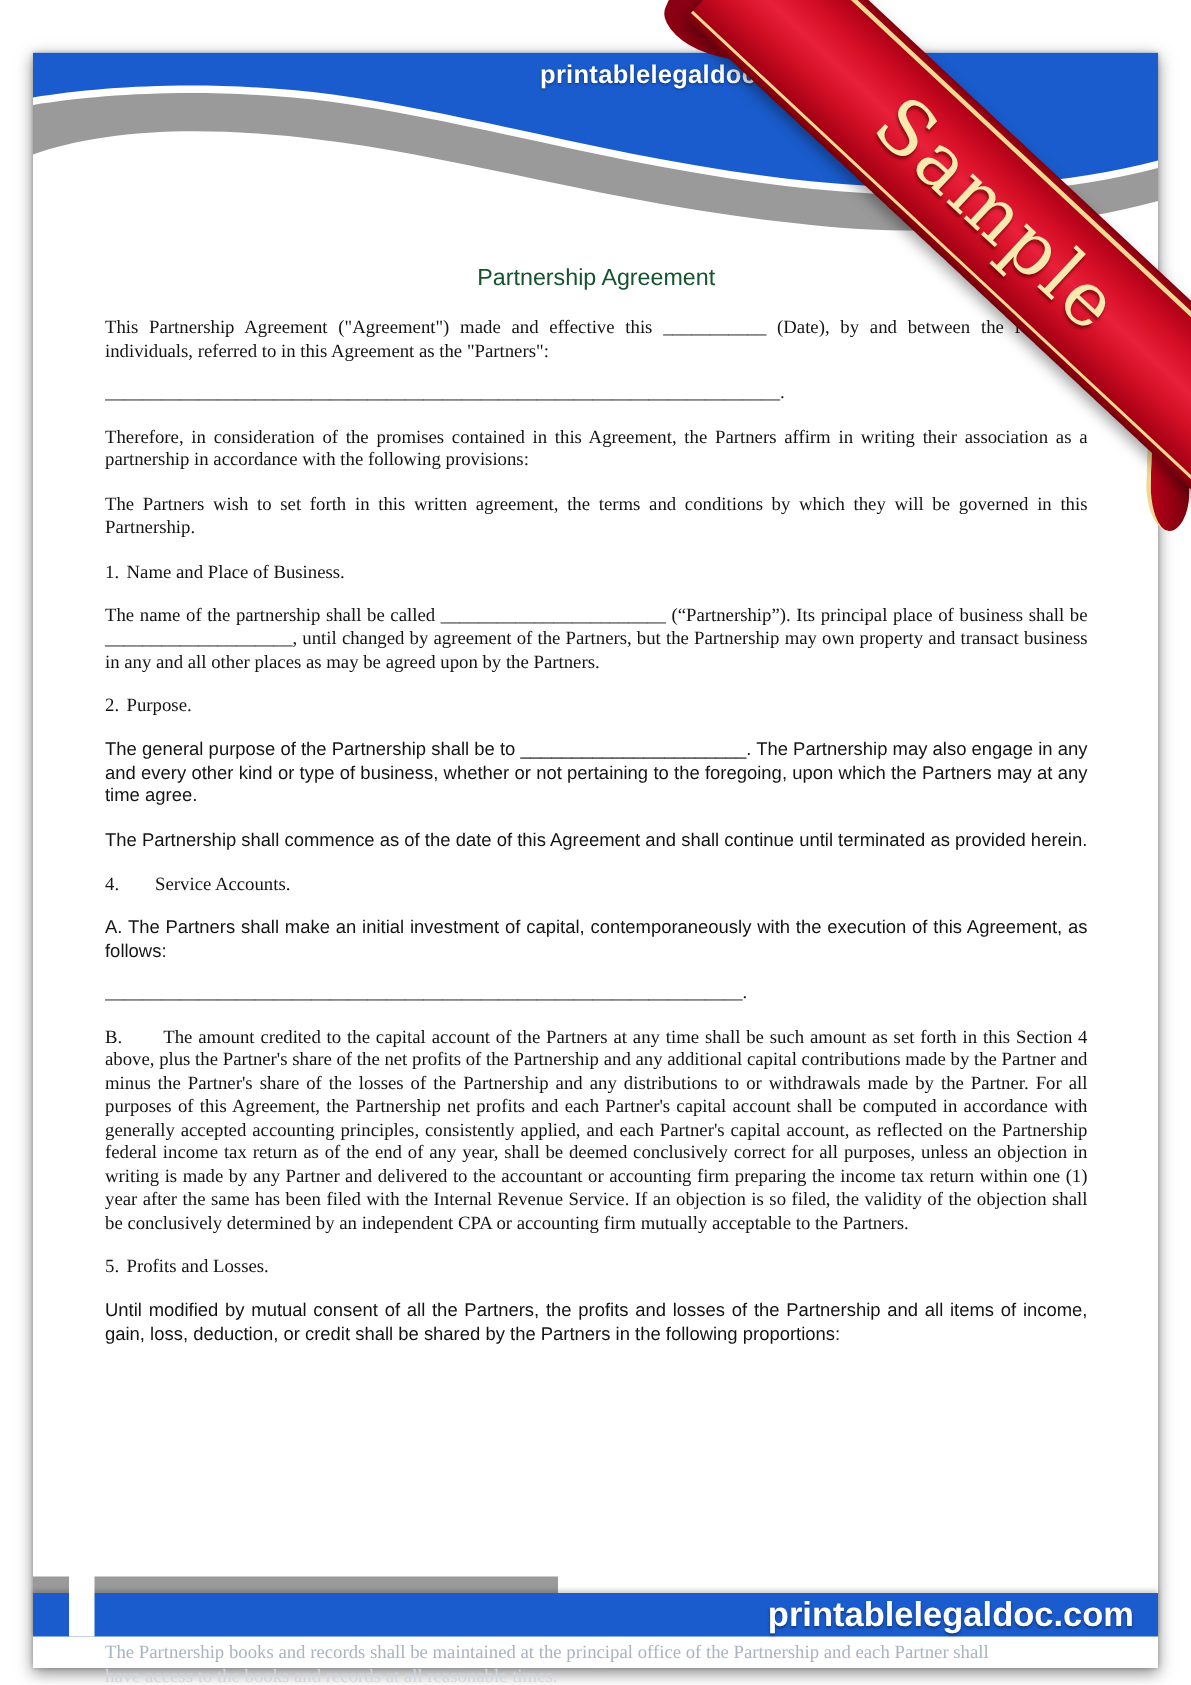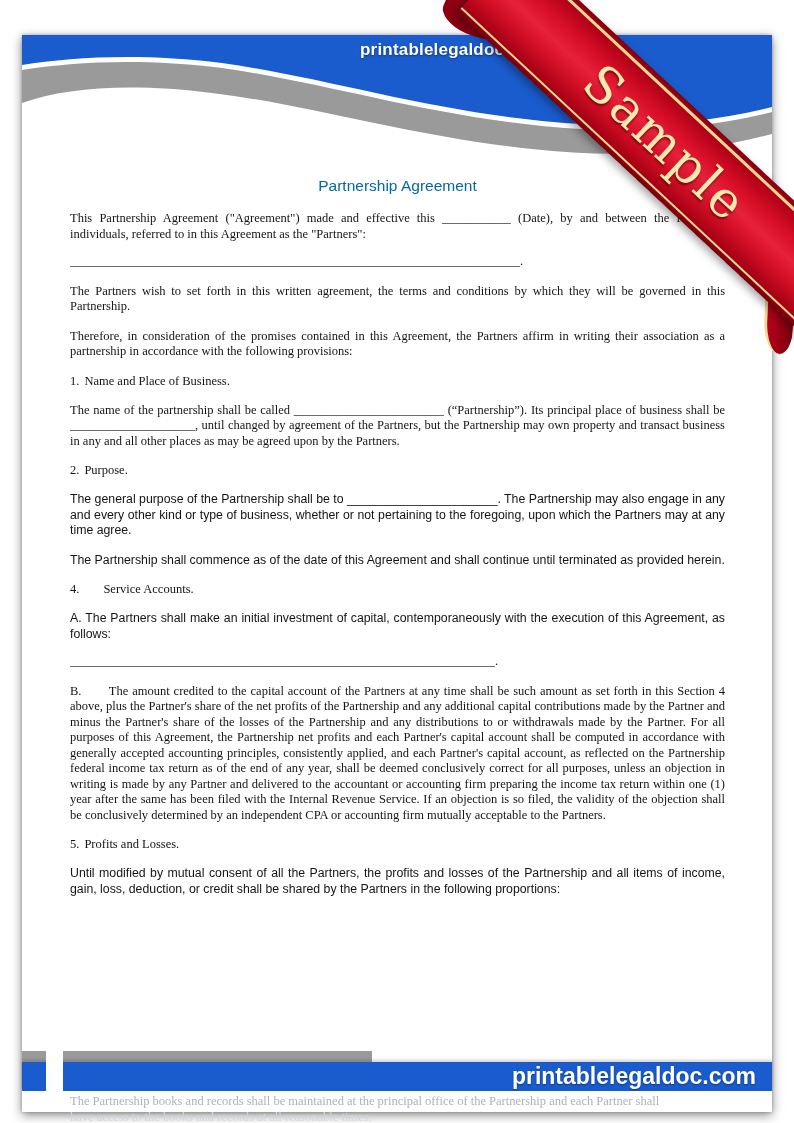--- a/index.html
+++ b/index.html
@@ -15,21 +15,21 @@
         box-shadow:0 3px 10px rgba(40,40,40,.55), 0 0 3px rgba(0,0,0,.25);}
   
   .header{position:relative;width:750px;height:132px;}
   .header svg{display:block;width:750px;height:150px;}
   .brand-top{position:absolute;top:5px;left:338px;color:#fff;
              font-family:"Liberation Sans",sans-serif;font-weight:bold;font-size:17px;
              text-shadow:0 1px 2px rgba(0,0,0,.45);letter-spacing:.2px;}
   
   .content{padding:0 47px 0 48px;color:var(--ink);}
   .title{font-family:"Liberation Sans",sans-serif;font-weight:normal;font-size:15.5px;
-         color:#0369a1;text-align:center;margin:10px 0 16px 0;}
+         color:#14532d;text-align:center;margin:10px 0 16px 0;}
   p{font-size:12.5px;line-height:15.5px;text-align:justify;margin:0 0 14px 0;}
   .serif{font-family:"Liberation Serif",serif;}
   .sans{font-family:"Liberation Sans",sans-serif;font-size:12.3px;margin-top:13px;}
   .blank{white-space:nowrap;overflow:hidden;text-align:left;margin-top:-2px;}
   .sec-h{font-family:"Liberation Serif",serif;font-size:12.5px;font-weight:normal;
          margin:0 0 14px 0;color:var(--ink);}
   .sec-h .num{margin-right:5px;}
   .sec-h.gap-wide .num{margin-right:24px;}
   .sec-h .name{}
   
@@ -80,22 +80,22 @@
       <path fill="var(--wave-gray,#9a9a9a)" d="M0 35 C50 27 120 23 200 33 C300 47 400 79 520 91 C600 99 680 95 750 77 L750 99 C680 118 595 124 510 114 C390 102 290 70 190 58 C110 48 45 52 0 68 Z"></path>
     </svg>
     <div class="brand-top">printablelegaldoc.com</div>
   </div>
 
   <div class="content">
     <h1 class="title">Partnership Agreement</h1>
 
     <p class="serif">This Partnership Agreement ("Agreement") made and effective this ___________ (Date), by and between the following individuals, referred to in this Agreement as the "Partners":</p>
     <p class="serif blank">________________________________________________________________________.</p>
+    <p class="serif">Therefore, in consideration of the promises contained in this Agreement, the Partners affirm in writing their association as a partnership in accordance with the following provisions:</p>
     <p class="serif">The Partners wish to set forth in this written agreement, the terms and conditions by which they will be governed in this Partnership.</p>
-    <p class="serif">Therefore, in consideration of the promises contained in this Agreement, the Partners affirm in writing their association as a partnership in accordance with the following provisions:</p>
 
     <h2 class="sec-h"><span class="num">1.</span><span class="name">Name and Place of Business</span><span>.</span></h2>
     <p class="serif">The name of the partnership shall be called ________________________ (“Partnership”). Its principal place of business shall be ____________________, until changed by agreement of the Partners, but the Partnership may own property and transact business in any and all other places as may be agreed upon by the Partners.</p>
 
     <h2 class="sec-h"><span class="num">2.</span><span class="name">Purpose</span><span>.</span></h2>
     <p class="sans">The general purpose of the Partnership shall be to ______________________. The Partnership may also engage in any and every other kind or type of business, whether or not pertaining to the foregoing, upon which the Partners may at any time agree.</p>
 
     <p class="sans">The Partnership shall commence as of the date of this Agreement and shall continue until terminated as provided herein.</p>
 
     <h2 class="sec-h gap-wide"><span class="num">4.</span><span class="name">Service Accounts</span><span>.</span></h2>

